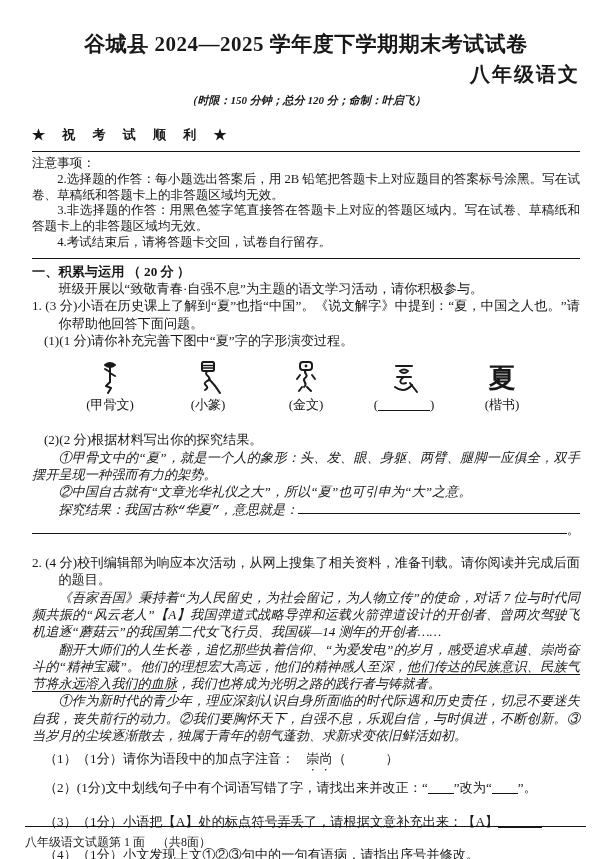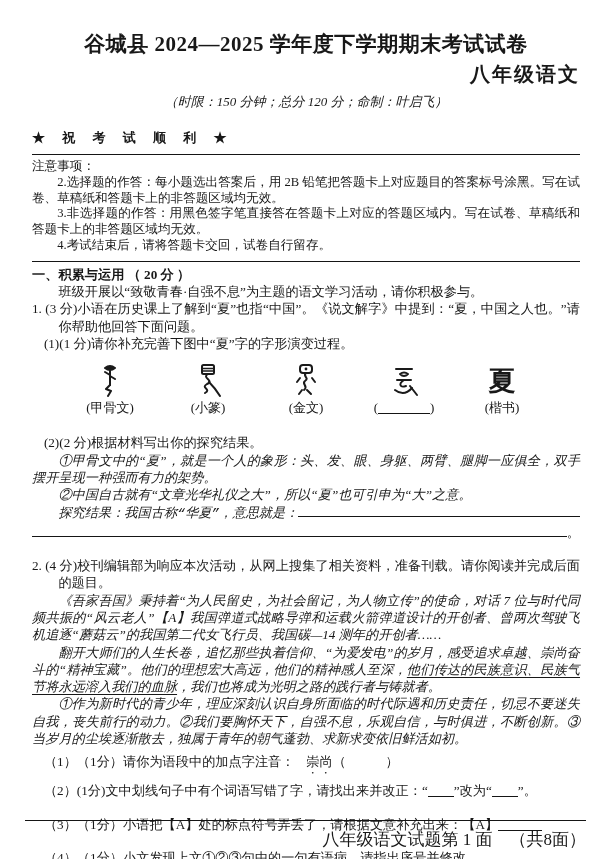--- a/index.html
+++ b/index.html
@@ -6,21 +6,21 @@
   body {
     width:611px; height:859px; overflow:hidden;
     background:#ffffff; color:#181818;
     font-family:"Liberation Serif","DejaVu Serif",serif;
   }
   .page { position:relative; box-sizing:border-box; width:611px; height:859px; padding:26px 31px 0 32px;border-radius:22px; }
 
   
   .title   { font-size:21px; font-weight:bold; text-align:center; margin:4px 0 0; letter-spacing:0.5px; }
   .subject { font-size:20px; font-weight:bold; text-align:right; margin:3px 0 0; letter-spacing:2px; }
-  .meta    { font-size:13px; font-weight:normal; font-style:italic; text-align:center; margin-top:5px; }
+  .meta    { font-size:11px; font-weight:bold; font-style:italic; text-align:center; margin-top:5px; }
   .wish    { font-size:13px; font-weight:bold; text-align:left; letter-spacing:7px; margin-top:18px; }
 
   .rule { border:none; border-top:1.6px solid #151515; margin:7px 0 4px 0; }
 
   
   .notice { font-size:12.6px; line-height:15.8px; }
   .notice p { margin:0; text-indent:2em; text-align:justify; }
   .notice .nh { text-indent:0; }
 
   
@@ -54,21 +54,21 @@
   .conc { display:flex; align-items:baseline;font-family:Liberation Mono, monospace; }
   .conc .lead { white-space:nowrap; padding-left:2em; }
   .conc .bl { flex:1; }
   .conc2 { display:flex; align-items:baseline; }
   .conc2 .bl { flex:1; }
   .mt3 { margin-top:16px; } .mt5 { margin-top:5px; } .mt6 { margin-top:6px; }
 
   
   .footer { position:absolute; left:25px; right:25px; bottom:8px; }
   .footer .rule { margin:0 0 7px 0; }
-  .footer-text { text-align:right; font-size:17px; }
+  .footer-text { text-align:left; font-size:12px; }
 </style>
 </head>
 <body>
 
 <div class="page">
 
   <header>
     <div class="title">谷城县 2024—2025 学年度下学期期末考试试卷</div>
     <div class="subject">八年级语文</div>
     <div class="meta">（时限：150 分钟；总分 120 分；命制：叶启飞）</div>

